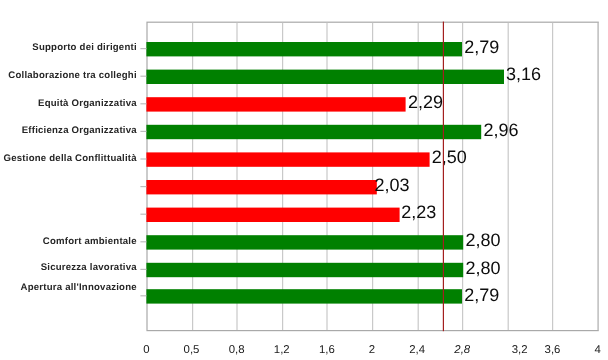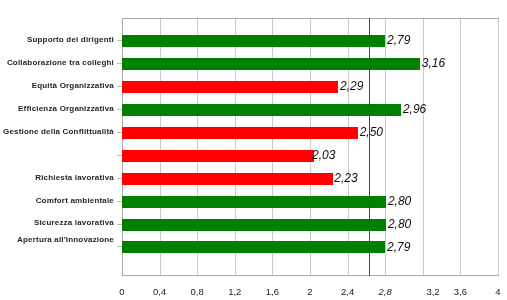--- a/index.html
+++ b/index.html
@@ -26,22 +26,22 @@
   #overlay{position:absolute;left:0;top:0;width:507px;height:244px;}
 
   .cat-label{
     position:absolute;right:393px;
     font-size:8px;font-weight:bold;color:#262626;letter-spacing:0.18px;
     white-space:nowrap;text-align:right;line-height:11px;
   }
   .cat-tick{position:absolute;width:5px;height:1px;background:#bdbdbd;left:117px;}
 
   .val-label{
-    position:absolute;font-size:12px;color:#0d0d0d;
-    white-space:nowrap;line-height:10px;font-style:italic;
+    position:absolute;font-size:15px;color:#0d0d0d;
+    white-space:nowrap;line-height:10px;
   }
 
   .x-label{
     position:absolute;top:287px;font-size:9.5px;color:#1a1a1a;
     transform:translateX(-50%);white-space:nowrap;line-height:10px;
   }
 </style>
 </head>
 <body>
 
@@ -85,38 +85,37 @@
     <div class="cat-tick" style="top: 177.7px;"></div>
     <div class="cat-tick" style="top: 200.6px;"></div>
     <div class="cat-tick" style="top: 223.5px;"></div>
     <div class="cat-tick" style="top: 246.4px;"></div>
 
     <div class="cat-label" style="top: 34.2px;">Supporto dei dirigenti</div>
     <div class="cat-label" style="top: 57.1px;">Collaborazione tra colleghi</div>
     <div class="cat-label" style="top: 80px;">Equità Organizzativa</div>
     <div class="cat-label" style="top: 102.9px;">Efficienza Organizzativa</div>
     <div class="cat-label" style="top: 125.8px;">Gestione della Conflittualità</div>
-    <div class="cat-label" style="top: 171.6px;">Richiesta lavorativa</div>
     <div class="cat-label" style="top: 194.5px; margin-left: 48px;">Comfort ambientale</div>
     <div class="cat-label" style="top: 217.4px;">Sicurezza lavorativa</div>
     <div class="cat-label" style="top: 234px;">Apertura all'Innovazione</div>
 
     <div class="val-label" style="left: 386.96px; top: 35.4px;">2,79</div>
     <div class="val-label" style="left: 421.74px; top: 58.3px;">3,16</div>
     <div class="val-label" style="left: 339.96px; top: 81.2px;">2,29</div>
     <div class="val-label" style="left: 402.94px; top: 104.1px;">2,96</div>
     <div class="val-label" style="left: 359.7px; top: 127px;">2,50</div>
     <div class="val-label" style="left: 312px; top: 149.9px;">2,03</div>
     <div class="val-label" style="left: 334.32px; top: 172.8px;">2,23</div>
     <div class="val-label" style="left: 387.9px; top: 195.7px;">2,80</div>
     <div class="val-label" style="left: 387.9px; top: 218.6px;">2,80</div>
     <div class="val-label" style="left: 386.96px; top: 241.5px;">2,79</div>
 
     <div class="x-label" style="left: 122px;">0</div>
-    <div class="x-label" style="left: 159.6px;">0,4</div>
+    <div class="x-label" style="left: 159.6px;">0,5</div>
     <div class="x-label" style="left: 197.2px;">0,8</div>
     <div class="x-label" style="left: 234.8px;">1,2</div>
     <div class="x-label" style="left: 272.4px;">1,6</div>
     <div class="x-label" style="left: 310px;">2</div>
     <div class="x-label" style="left: 347.6px;">2,4</div>
     <div class="x-label" style="left: 385.2px; font-style: italic;">2,8</div>
     <div class="x-label" style="left: 433px; text-align: right;">3,2</div>
     <div class="x-label" style="left: 460.4px;">3,6</div>
     <div class="x-label" style="left: 498px;">4</div>
   </div>

